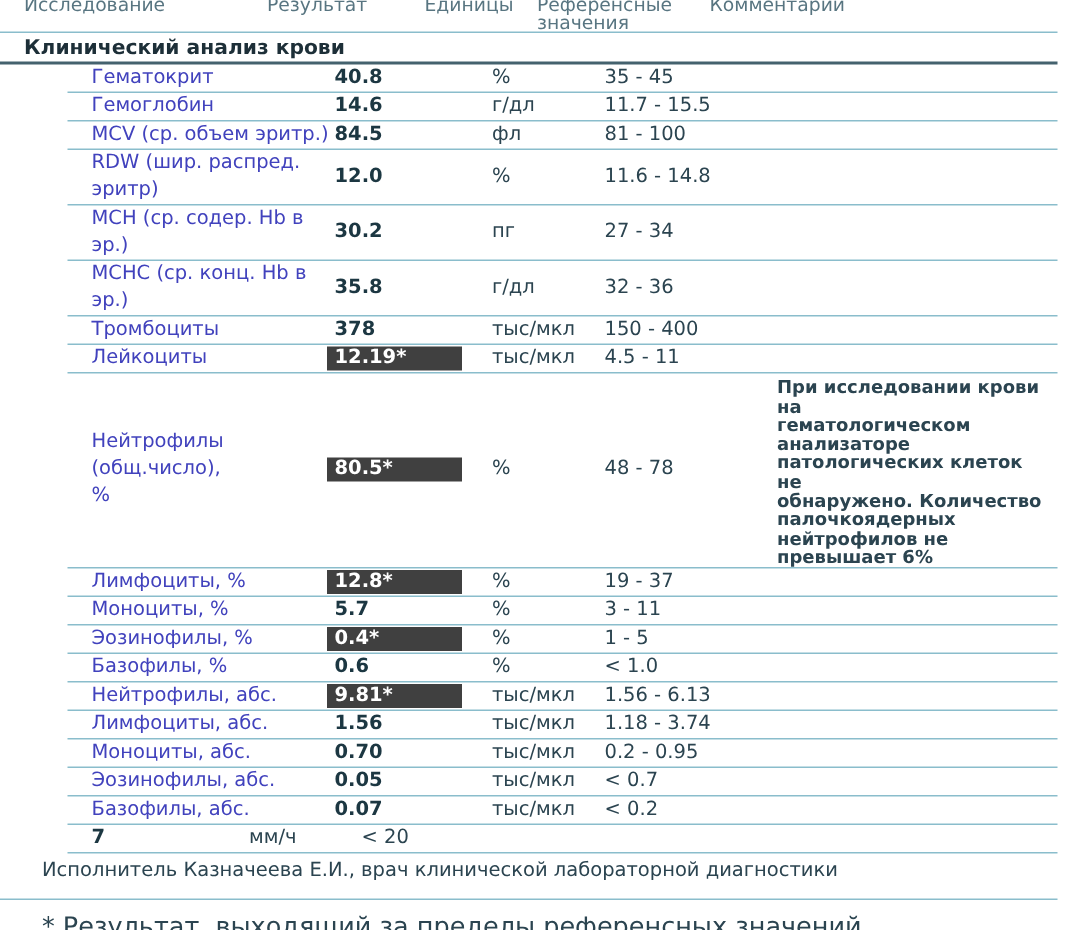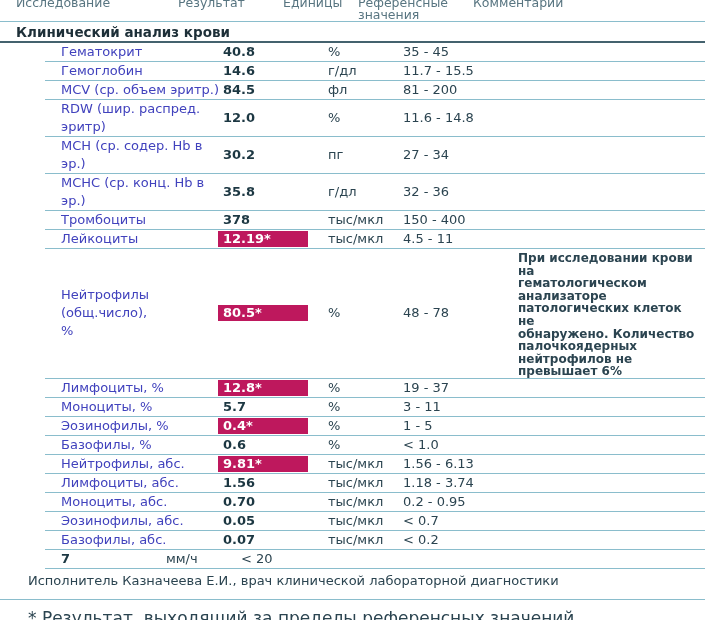--- a/index.html
+++ b/index.html
@@ -32,21 +32,21 @@
 
   .row {
     display:flex; align-items:center;
     padding:0 10px 0 16px; border-bottom:1px solid #8abdcc;
     font-size:13px; line-height:18px; min-height:18px; color:#2b4450;margin-left:45px;
   }
   .row .c-name { color:#4142bd; white-space:pre-line; }
   .row .c-res  { font-weight:bold; color:#1c3742; }
   .row .c-com  { font-size:12px; line-height:12.6px; white-space:pre-line; padding-top:3px; color:#2b4450;font-weight:bold; }
   .flag {
-    background:#be185d; color:#ffffff; display:inline-block; box-sizing:border-box;
+    background:#404040; color:#ffffff; display:inline-block; box-sizing:border-box;
     width:90px; margin-left:-5px; margin-top:1px; padding:0 4px 0 5px; line-height:16px;
   }
 
   .executor { padding:4px 28px 0; font-size:13px; color:#2b4450; }
   .divider  { width:705px; border-bottom:1px solid #8abdcc; margin-top:11px; }
   .footnote { padding:8px 28px 0; font-size:17px; color:#2b4450; }
   .attention { padding:12px 16px 0; font-size:13px; line-height:17px; color:#2b4450; }
   .attention .warn { color:#ee7125; }
   .attention .pre { white-space:pre-line; }
 </style>
@@ -80,21 +80,21 @@
           <div class="c-name">Гемоглобин</div>
           <div class="c-res">14.6</div>
           <div class="c-unit">г/дл</div>
           <div class="c-ref">11.7 - 15.5</div>
           <div class="c-com"></div>
         </div>
         <div class="row">
           <div class="c-name">MCV (ср. объем эритр.)</div>
           <div class="c-res">84.5</div>
           <div class="c-unit">фл</div>
-          <div class="c-ref">81 - 200</div>
+          <div class="c-ref">81 - 100</div>
           <div class="c-com"></div>
         </div>
         <div class="row">
           <div class="c-name">RDW (шир. распред. эритр)</div>
           <div class="c-res">12.0</div>
           <div class="c-unit">%</div>
           <div class="c-ref">11.6 - 14.8</div>
           <div class="c-com"></div>
         </div>
         <div class="row">

